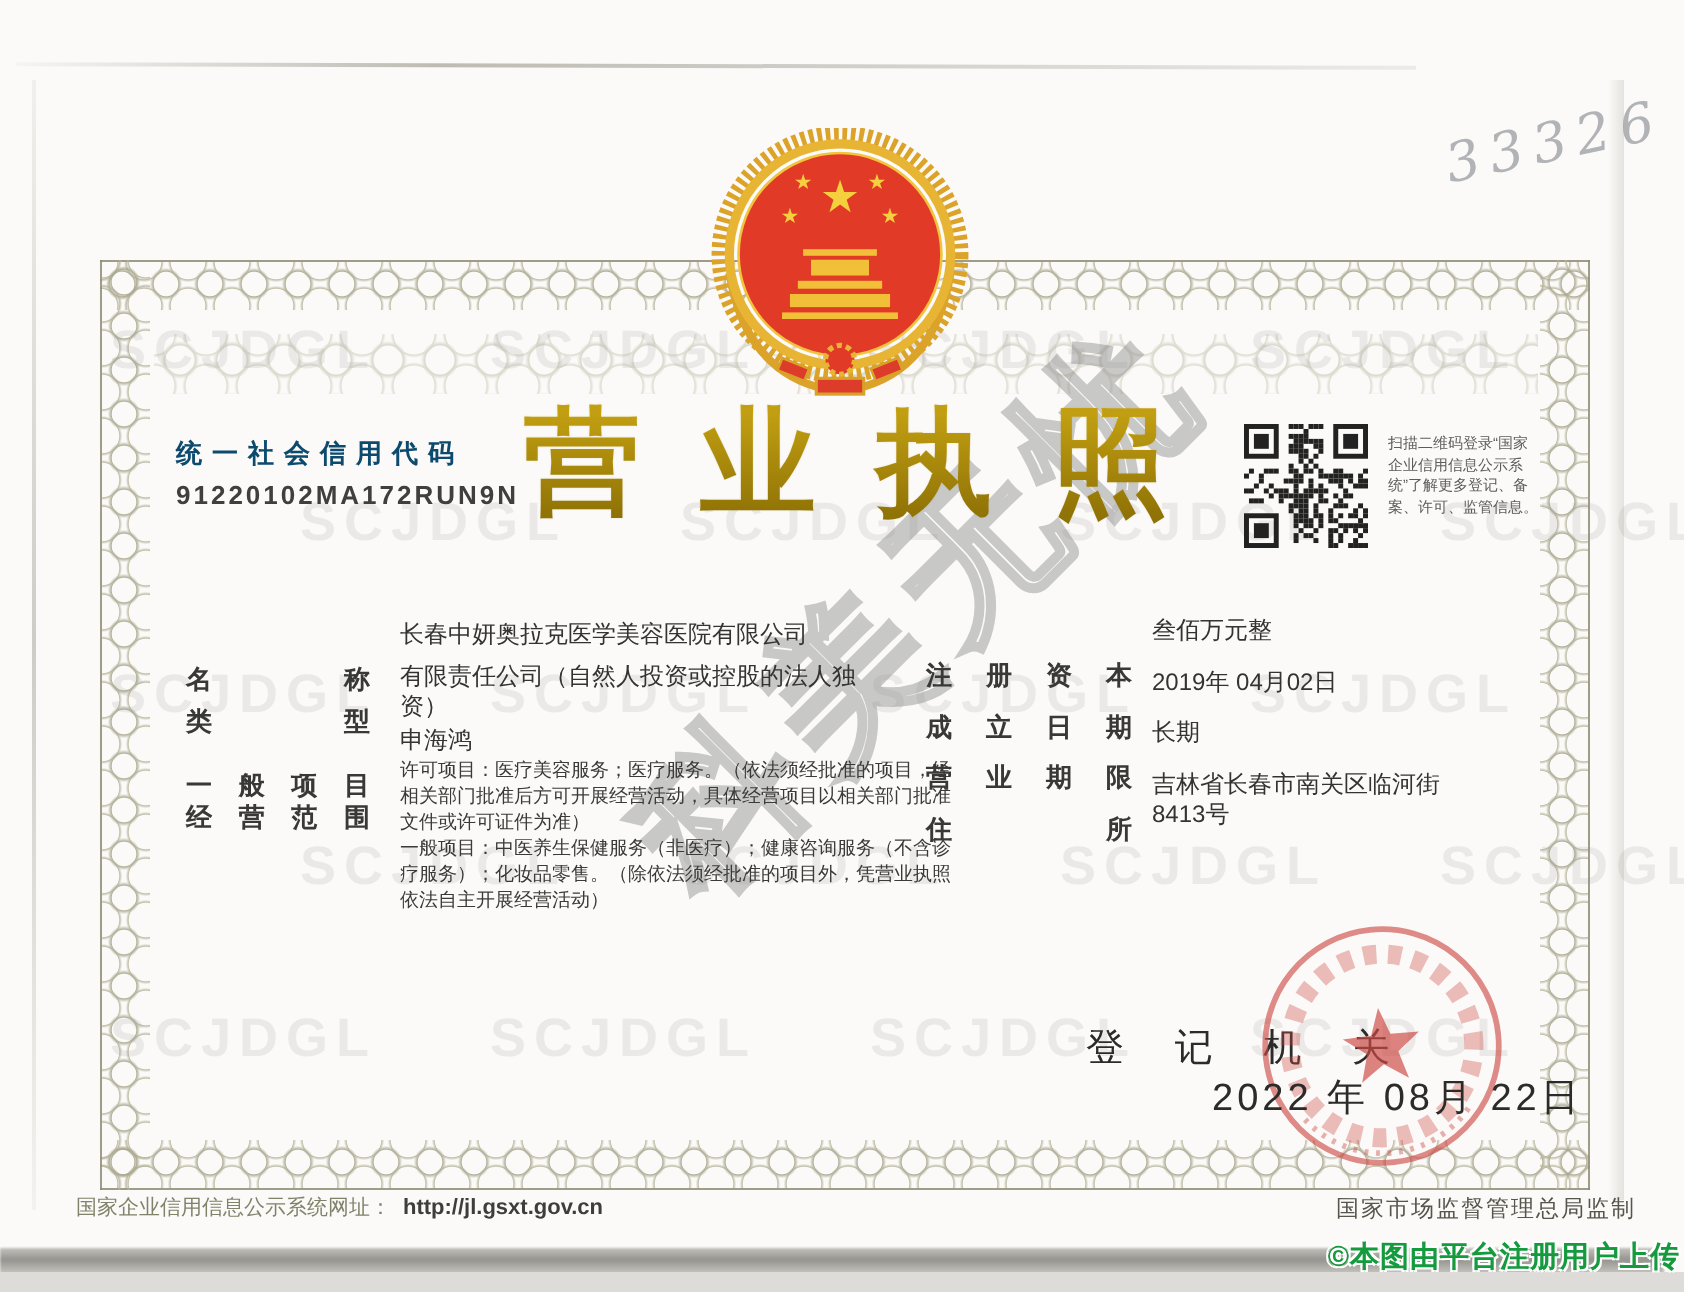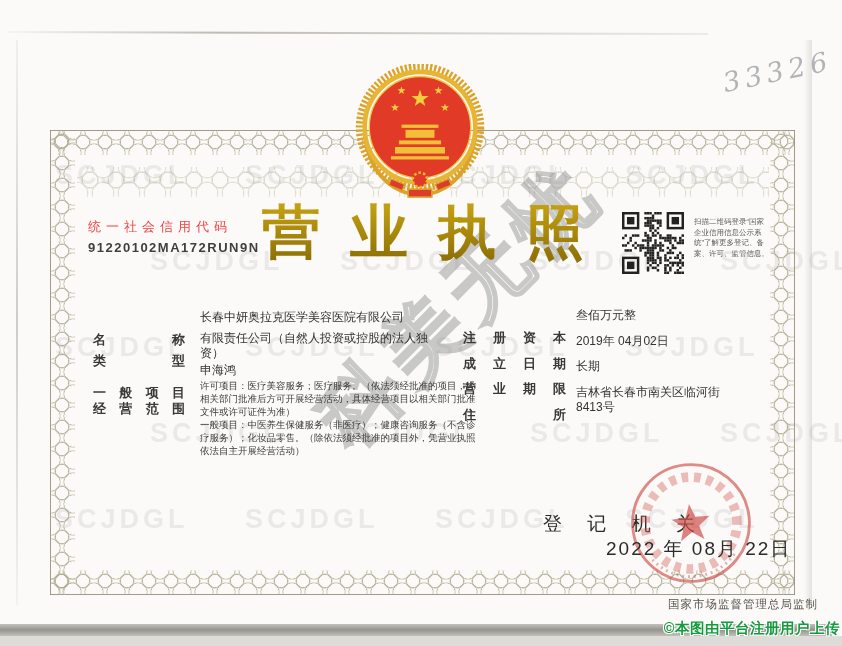--- a/index.html
+++ b/index.html
@@ -35,22 +35,22 @@
   .wm-tile{position:absolute;font-size:27px;font-weight:bold;letter-spacing:4px;
     color:rgba(150,150,145,.16);user-select:none;}
   .diag-wrap{position:absolute;left:225px;top:110px;width:470px;height:390px;
     display:flex;align-items:center;justify-content:center;pointer-events:none;}
   .diag{transform:rotate(-45deg);font-size:80px;font-weight:bold;letter-spacing:10px;
     color:rgba(255,255,255,.12);-webkit-text-stroke:2.5px rgba(125,125,125,.40);white-space:nowrap;}
   
   .handwrite{position:absolute;left:722px;top:56px;font-family:"DejaVu Serif",serif;
     font-style:italic;font-size:27px;letter-spacing:5px;color:#999ca1;opacity:.75;transform:rotate(-12deg);}
   
-  .credit-label{position:absolute;left:88px;top:218px;font-size:13px;font-weight:normal;
-    color:#ef4444;letter-spacing:5px;}
+  .credit-label{position:absolute;left:88px;top:218px;font-size:13px;font-weight:bold;
+    color:#0c4a6e;letter-spacing:5px;}
   .credit-code{position:absolute;left:88px;top:240px;font-size:13px;font-weight:700;
     color:#3f3f3d;letter-spacing:1.5px;}
   .title{position:absolute;left:262px;top:200px;font-size:58px;font-weight:900;letter-spacing:30px;
     line-height:1.1;white-space:nowrap;
     background:linear-gradient(#cda914 10%,#8f7206 90%);-webkit-background-clip:text;
     background-clip:text;color:transparent;text-shadow:0 0 1px rgba(150,120,10,.2);}
   
   .qr{position:absolute;left:622px;top:212px;width:62px;height:62px;}
   .qr-caption{position:absolute;left:694px;top:217px;width:76px;font-size:7.5px;
     line-height:10.5px;color:#5c5c5a;}
@@ -373,17 +373,20 @@
 
   <div class="registrar">登记机关</div>
   <svg class="seal" width="134" height="134" viewBox="0 0 140 140">
     <circle cx="70" cy="70" r="61" fill="none" stroke="rgba(205,75,70,.75)" stroke-width="3"></circle>
     <circle cx="70" cy="70" r="48" fill="none" stroke="rgba(205,75,70,.42)" stroke-width="10" stroke-dasharray="7 6"></circle>
     <path d="M26,104 A55,55 0 0 0 114,104" fill="none" stroke="rgba(205,75,70,.5)" stroke-width="3" stroke-dasharray="2 4"></path>
     <path d="M70,50 L75.05,64.04 L89.97,64.5 L78.18,73.66 L82.3,88 L70,79.6 L57.7,88 L61.82,73.66 L50,64.5 L64.95,64.04 Z" fill="rgba(205,75,70,.8)"></path>
   </svg>
   <div class="reg-date">2022 年 08月 22日</div>
 
+  <div class="footer-left">
+    <span class="fl-label">国家企业信用信息公示系统网址：</span><span class="fl-url">http://jl.gsxt.gov.cn</span>
+  </div>
   <div class="footer-right">国家市场监督管理总局监制</div>
 
   <div class="upload-notice">©本图由平台注册用户上传</div>
 
 </div>
 
 </body></html>

